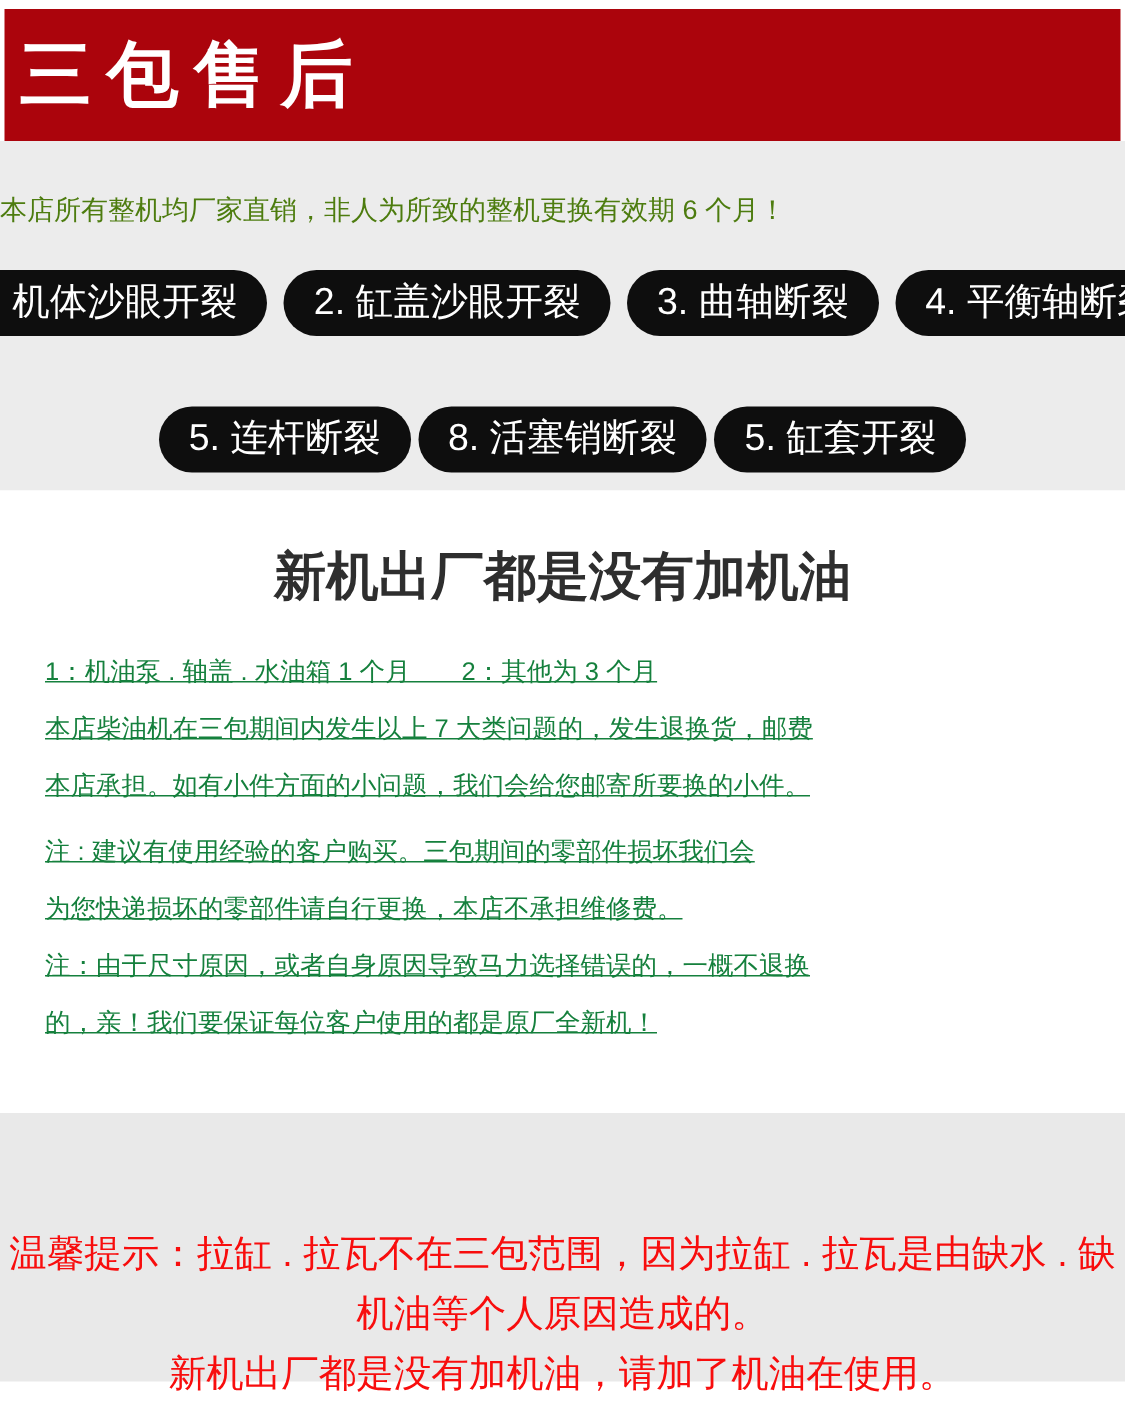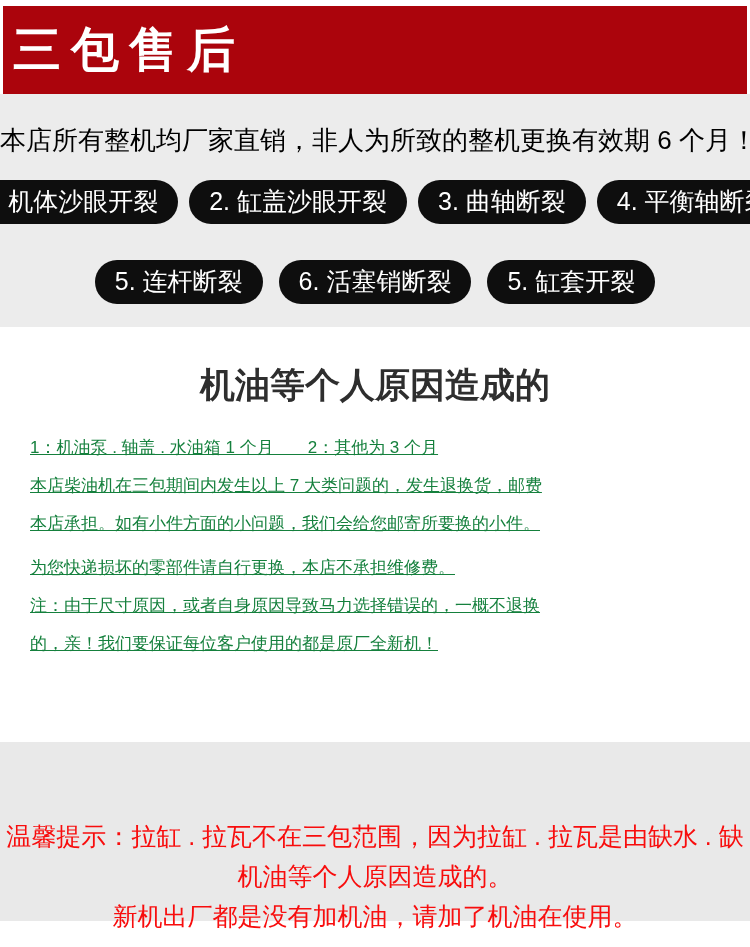--- a/index.html
+++ b/index.html
@@ -26,32 +26,31 @@
     text-indent: 10px;
   }
 
   
   .warranty {
     height: 233px;
     background: #ececec;
     padding-top: 30px;
   }
   .intro {
-    text-align: center;
-    font-size: 26px;
+    font-size: 18px;
     line-height: 32px;
-    color: #000000;
+    color: #4d7c0f;
     white-space: nowrap;
   }
   .pill-row {
     display: flex; justify-content: center; align-items: center;
     gap: 11px;
   }
   .pill-row.row1 { margin-top: 24px; }
-  .pill-row.row2 { margin-top: 36px; gap: 16px; }
+  .pill-row.row2 { margin-top: 47px; gap: 5px; }
   .pill {
     background: #0e0e0e;
     color: #ffffff;
     font-size: 25px;
     line-height: 27px;
     padding: 8px 20px 9px 20px;
     border-radius: 23px;
     white-space: nowrap;
   }
 
@@ -113,33 +112,34 @@
   <section class="warranty">
     <p class="intro">本店所有整机均厂家直销，非人为所致的整机更换有效期 6 个月！</p>
     <div class="pill-row row1">
       <span class="pill">1. 机体沙眼开裂</span>
       <span class="pill">2. 缸盖沙眼开裂</span>
       <span class="pill">3. 曲轴断裂</span>
       <span class="pill">4. 平衡轴断裂</span>
     </div>
     <div class="pill-row row2">
       <span class="pill">5. 连杆断裂</span>
-      <span class="pill">6. 活塞销断裂</span>
+      <span class="pill">8. 活塞销断裂</span>
       <span class="pill">5. 缸套开裂</span>
     </div>
   </section>
 
   <section class="parts">
-    <h2 class="parts-heading">机油等个人原因造成的</h2>
+    <h2 class="parts-heading">新机出厂都是没有加机油</h2>
     <div class="para first">
       <div class="line">1：机油泵 . 轴盖 . 水油箱 1 个月　　2：其他为 3 个月</div>
       <div class="line">本店柴油机在三包期间内发生以上 7 大类问题的，发生退换货，邮费</div>
       <div class="line">本店承担。如有小件方面的小问题，我们会给您邮寄所要换的小件。</div>
     </div>
     <div class="para second">
+      <div class="line">注 : 建议有使用经验的客户购买。三包期间的零部件损坏我们会</div>
       <div class="line">为您快递损坏的零部件请自行更换，本店不承担维修费。</div>
       <div class="line">注：由于尺寸原因，或者自身原因导致马力选择错误的，一概不退换</div>
       <div class="line">的，亲！我们要保证每位客户使用的都是原厂全新机！</div>
     </div>
   </section>
 
   <section class="notice">
     <div class="warm-tip">
       <div class="line">温馨提示：拉缸 . 拉瓦不在三包范围，因为拉缸 . 拉瓦是由缺水 . 缺</div>
       <div class="line">机油等个人原因造成的。</div>

